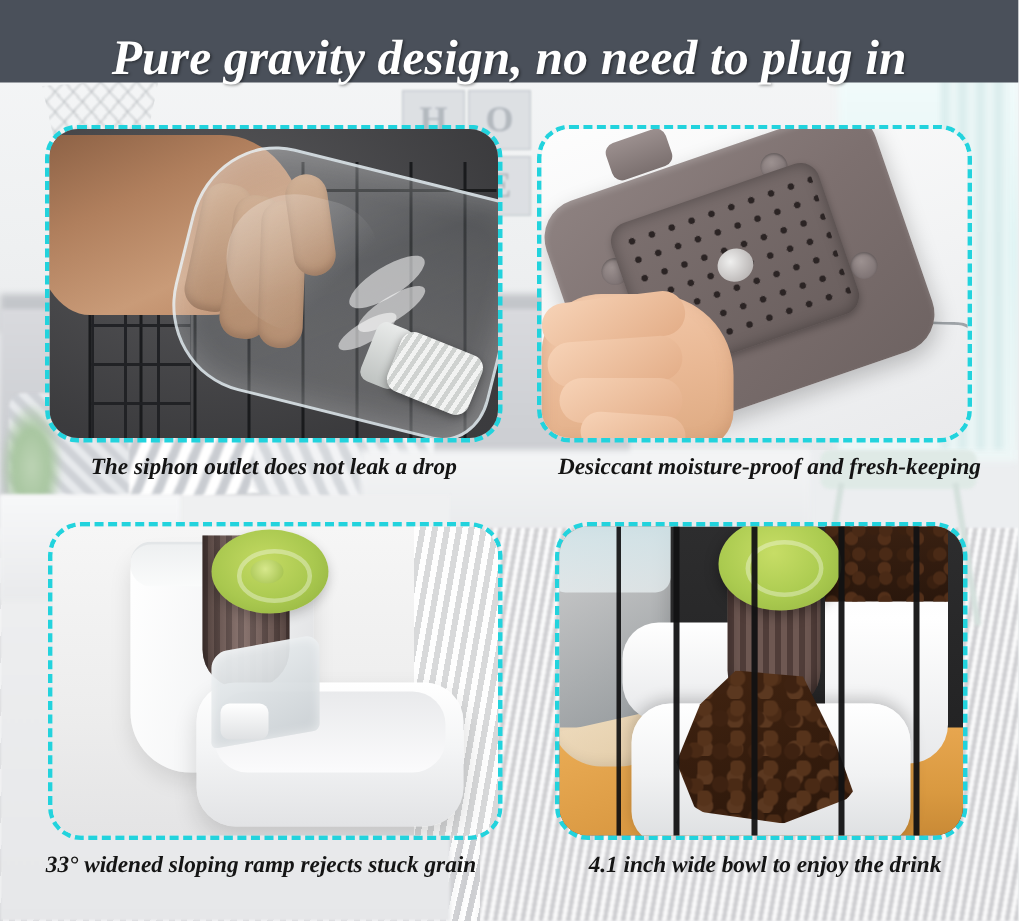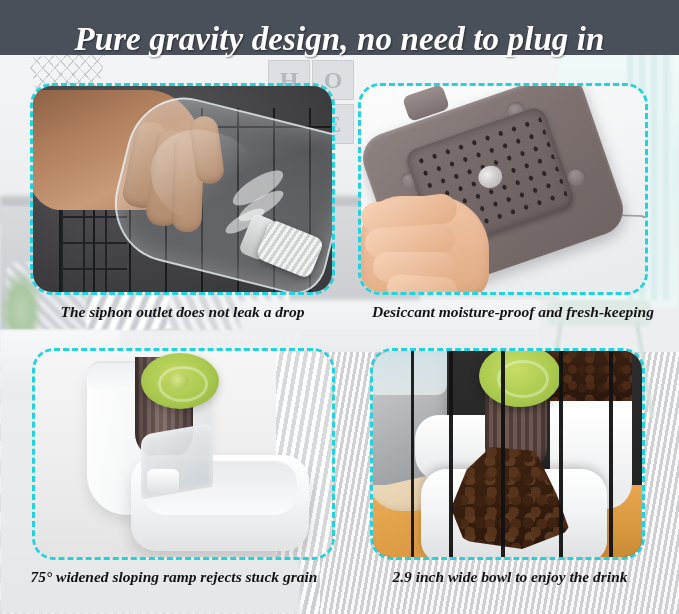--- a/index.html
+++ b/index.html
@@ -514,21 +514,21 @@
     <div class="p3-chute"></div>
     <div class="p3-chuteshade"></div>
     <div class="p3-lid"></div>
     <div class="p3-lidc"></div>
     <div class="p3-bowl"></div>
     <div class="p3-bowlin"></div>
     <div class="p3-ramp"></div>
     <div class="p3-valve"></div>
   </div>
 </div>
-<div class="caption cap3">75° widened sloping ramp rejects stuck grain</div>
+<div class="caption cap3">33° widened sloping ramp rejects stuck grain</div>
 
 <div class="panel" id="panel4">
   <div class="photo">
     <div class="p4-bg"></div>
     <div class="p4-wood"></div>
     <div class="p4-woodl"></div>
     <div class="p4-glass"></div>
     <div class="p4-glasswater"></div>
     <div class="p4-bowlL"></div>
     <div class="p4-jar"></div>
@@ -538,13 +538,13 @@
     <div class="p4-lid"></div>
     <div class="p4-bowl"></div>
     <div class="p4-food"></div>
     <div class="p4-barl" style="left:38px"></div>
     <div class="p4-bar" style="left:76px"></div>
     <div class="p4-bar" style="left:128px"></div>
     <div class="p4-bar" style="left:186px"></div>
     <div class="p4-bar" style="left:236px"></div>
   </div>
 </div>
-<div class="caption cap4">2.9 inch wide bowl to enjoy the drink</div>
+<div class="caption cap4">4.1 inch wide bowl to enjoy the drink</div>
 
 </body></html>

